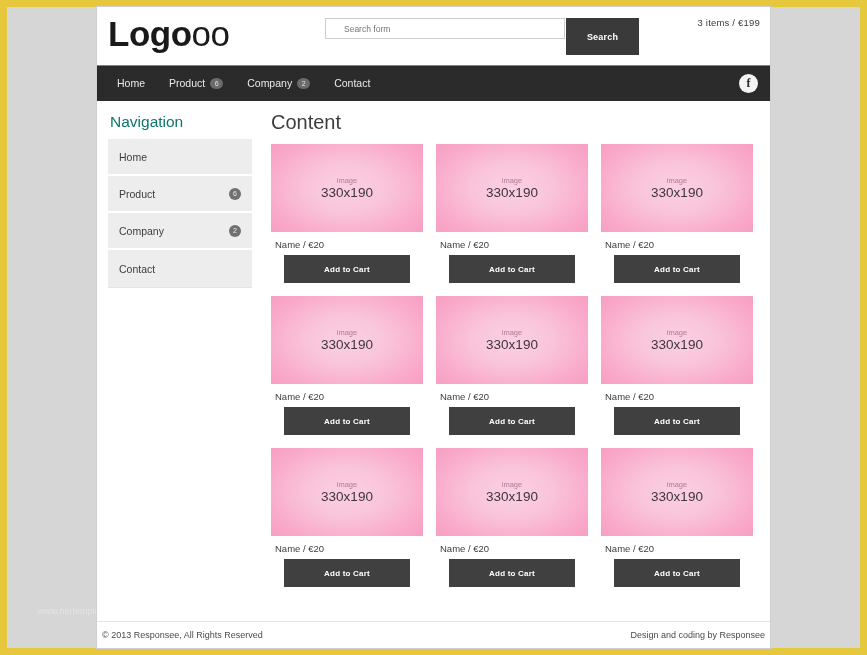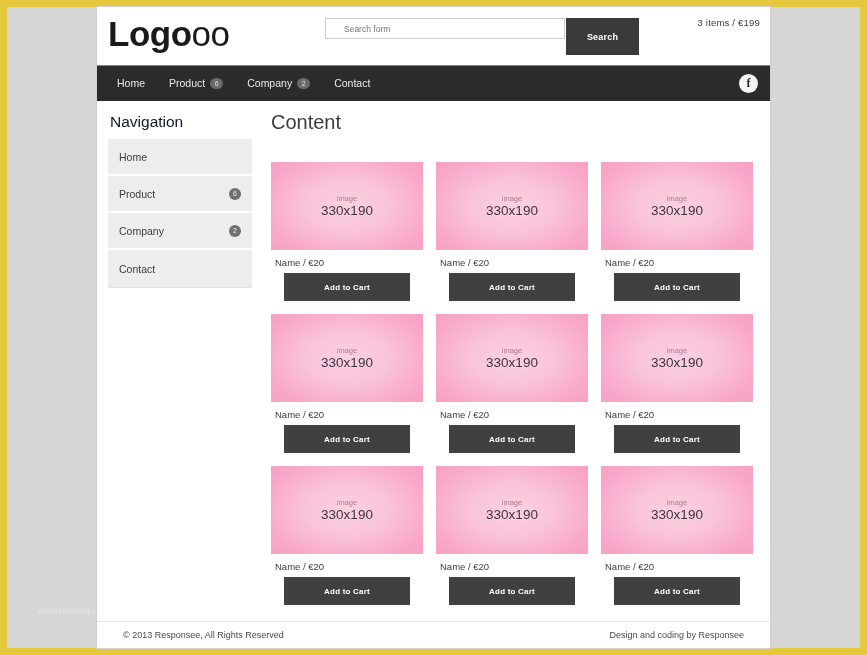--- a/index.html
+++ b/index.html
@@ -161,21 +161,21 @@
     height: 520px;
     background: #ffffff;
   }
   .sidebar {
     width: 165px;
     padding: 12px 10px 0 11px;
     box-sizing: border-box;
   }
   .sidebar-title {
     font-size: 15.5px;
-    color: #0f172a;
+    color: #0f766e;
     margin: 0 0 8px 2px;
     font-weight: normal;
   }
   .nav-list {
     background: #ededed;
     border-bottom: 1px solid #e3e3e3;
   }
   .nav-list-item {
     height: 37px;
     display: flex;
@@ -203,21 +203,21 @@
 
   .content {
     flex: 1;
     padding: 10px 10px 0 9px;
     box-sizing: border-box;
   }
   .content-title {
     font-size: 20px;
     color: #3d3d3d;
     font-weight: normal;
-    margin: 0 0 28px 0;
+    margin: 0 0 10px 0;
   }
   .grid {
     display: flex;
     flex-wrap: wrap;
     gap: 13px 13px;
   }
   .card {
     width: 152px;
   }
   .thumb {
@@ -261,21 +261,21 @@
     letter-spacing: 0.2px;
   }
 
   
   .footer {
     height: 27px;
     border-top: 1px solid #e4e4e4;
     display: flex;
     align-items: center;
     justify-content: space-between;
-    padding: 0 26px;
+    padding: 0 5px;
     font-size: 9px;
     color: #4a4a4a;
     background: #ffffff;
     box-sizing: border-box;
   }
 
   .watermark {
     position: absolute;
     left: 38px;
     bottom: 39px;

